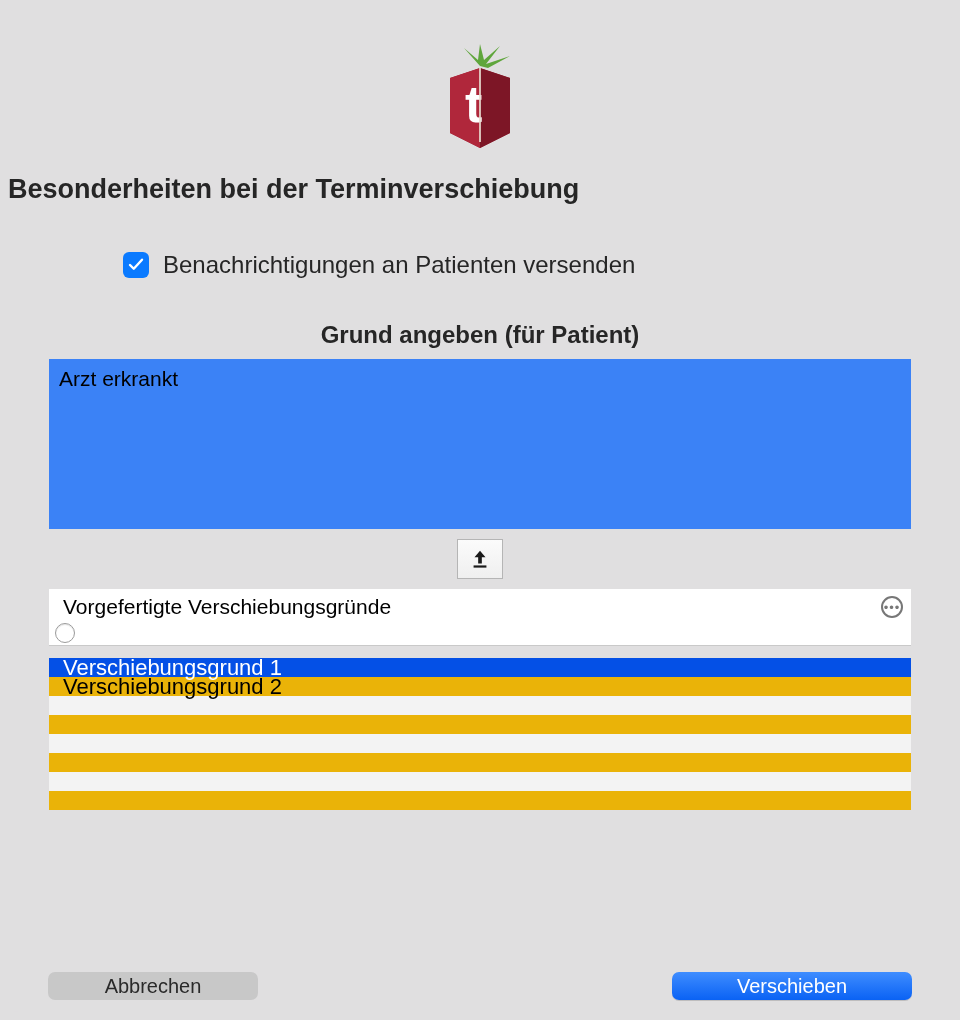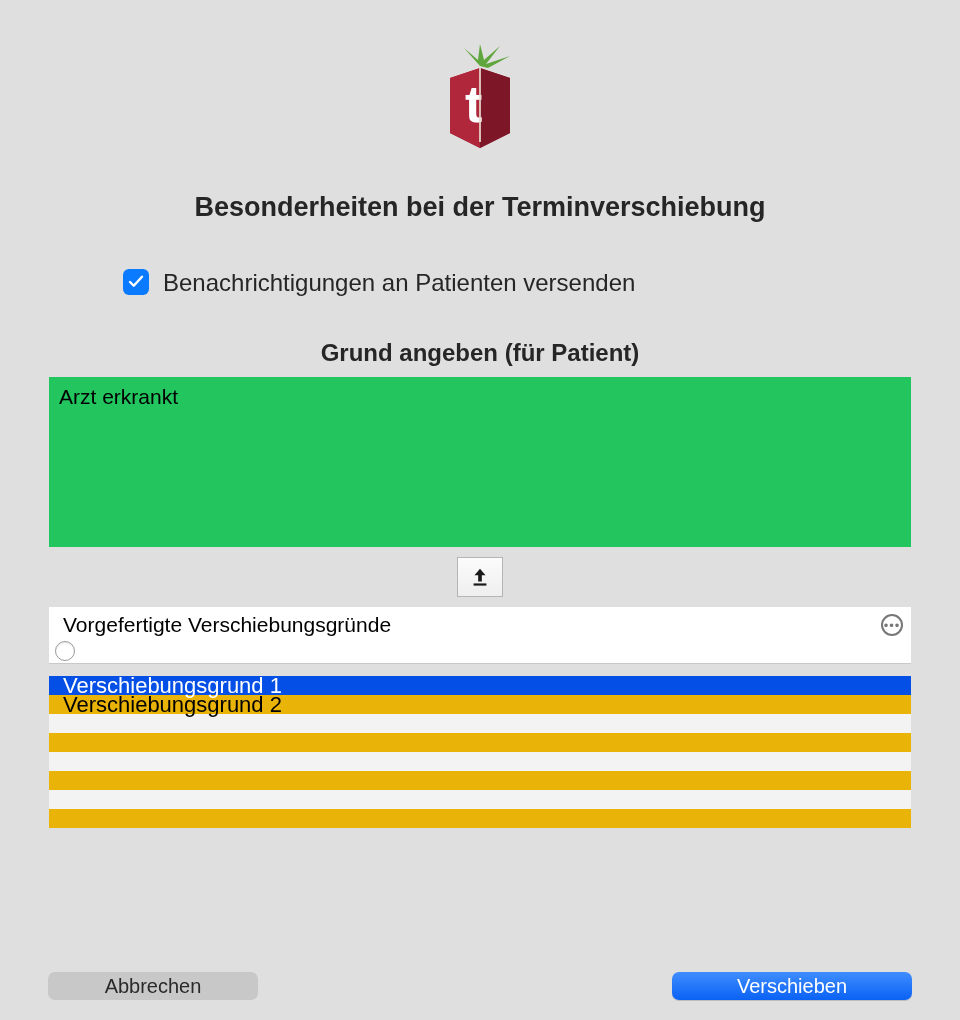--- a/index.html
+++ b/index.html
@@ -19,30 +19,30 @@
   }
 
   .logo {
     display: flex;
     justify-content: center;
     padding-top: 30px;
   }
   .logo svg { width: 120px; height: 120px; }
 
   .title {
-    text-align: center;
+    text-align: left;
     font-size: 27px;
     font-weight: 700;
-    margin-top: 34px;
+    margin-top: 16px;
     color: #262626;
   }
 
   .checkbox-row {
     display: flex;
-    align-items: flex-start;
+    align-items: center;
     justify-content: flex-start;
     margin-top: 46px;
     padding-left: 115px;
   }
   .checkbox {
     width: 26px;
     height: 26px;
     border-radius: 6px;
     background: #0a7aff;
     display: flex;
@@ -61,21 +61,21 @@
     color: #262626;
     margin-top: 42px;
   }
 
   .textarea {
     display: block;
     width: 862px;
     height: 170px;
     margin: 10px auto 0;
     border: none;
-    background: #22c55e;
+    background: #3b82f6;
     padding: 8px 10px;
     font-family: inherit;
     font-size: 21px;
     resize: none;
     outline: none;
   }
 
   .upload-row {
     display: flex;
     justify-content: center;

